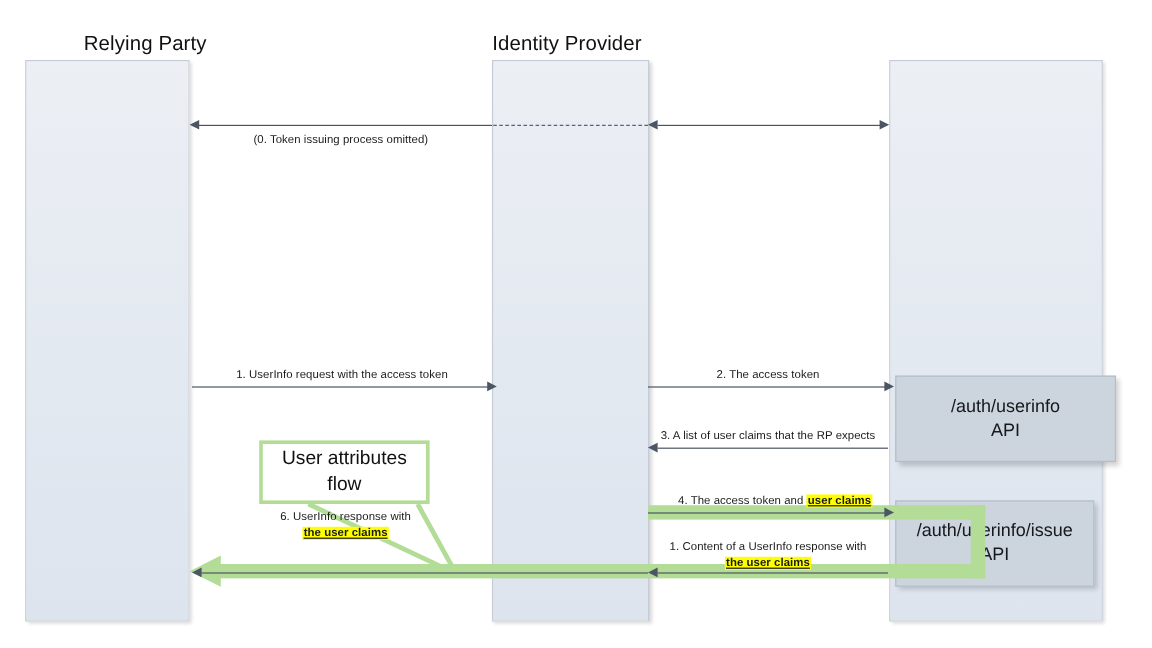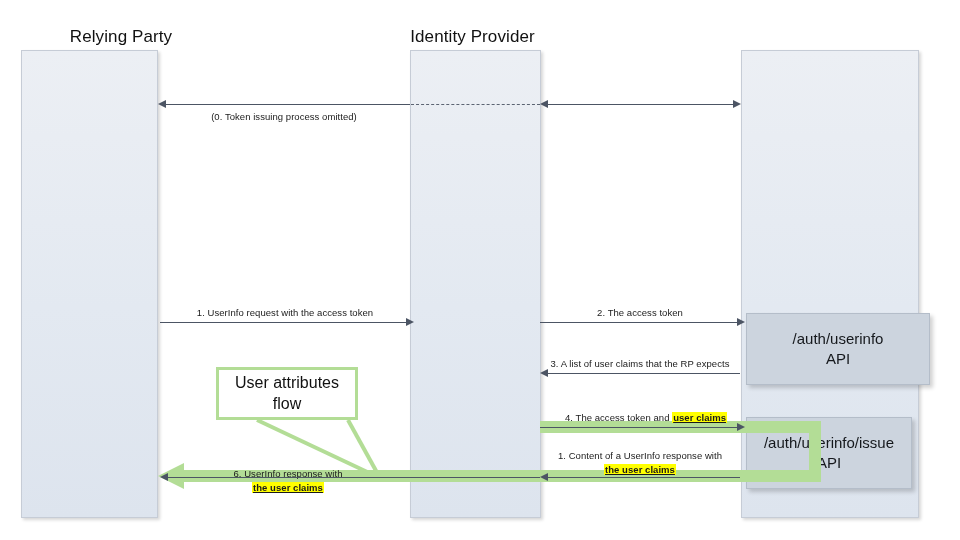--- a/index.html
+++ b/index.html
@@ -188,20 +188,20 @@
   <div class="msg-line" style="left:540px; top:427px; width:198px;"></div>
   <div class="arrowhead arrow-right" style="left:737px; top:423px;"></div>
 
   <div class="msg-label two-line" style="left:538px; top:449px; width:204px;">
     <span>1. Content of a UserInfo response with</span><br>
     <span class="hl">the user claims</span>
   </div>
   <div class="msg-line" style="left:548px; top:477px; width:192px;"></div>
   <div class="arrowhead arrow-left" style="left:540px; top:473px;"></div>
 
-  <div class="msg-label two-line" style="left:186px; top:467px; width:204px;text-align:center;">
+  <div class="msg-label two-line" style="left:186px; top:424px; width:204px;text-align:center;">
     <span>6. UserInfo response with</span><br>
     <span class="hl">the user claims</span>
   </div>
   <div class="msg-line" style="left:168px; top:477px; width:372px;"></div>
   <div class="arrowhead arrow-left" style="left:160px; top:473px;"></div>
 
 </div>
 
 </body></html>

